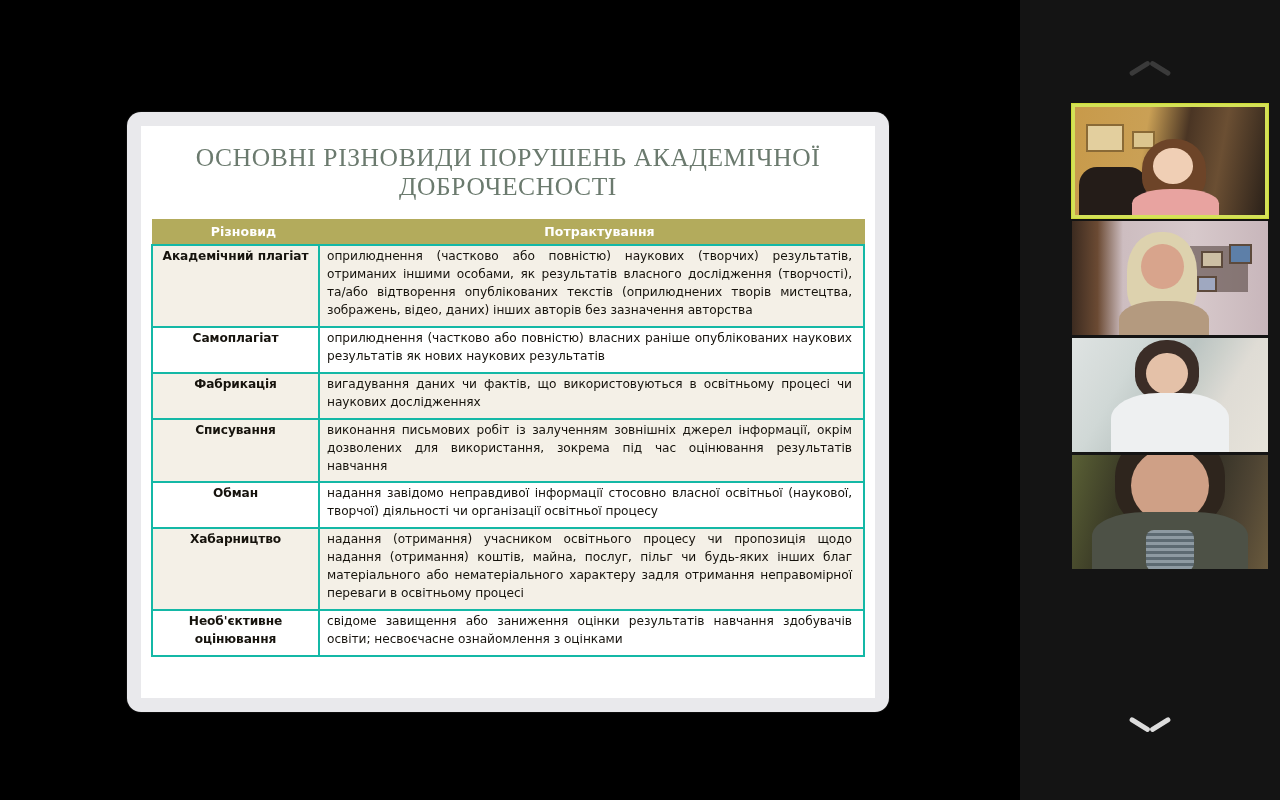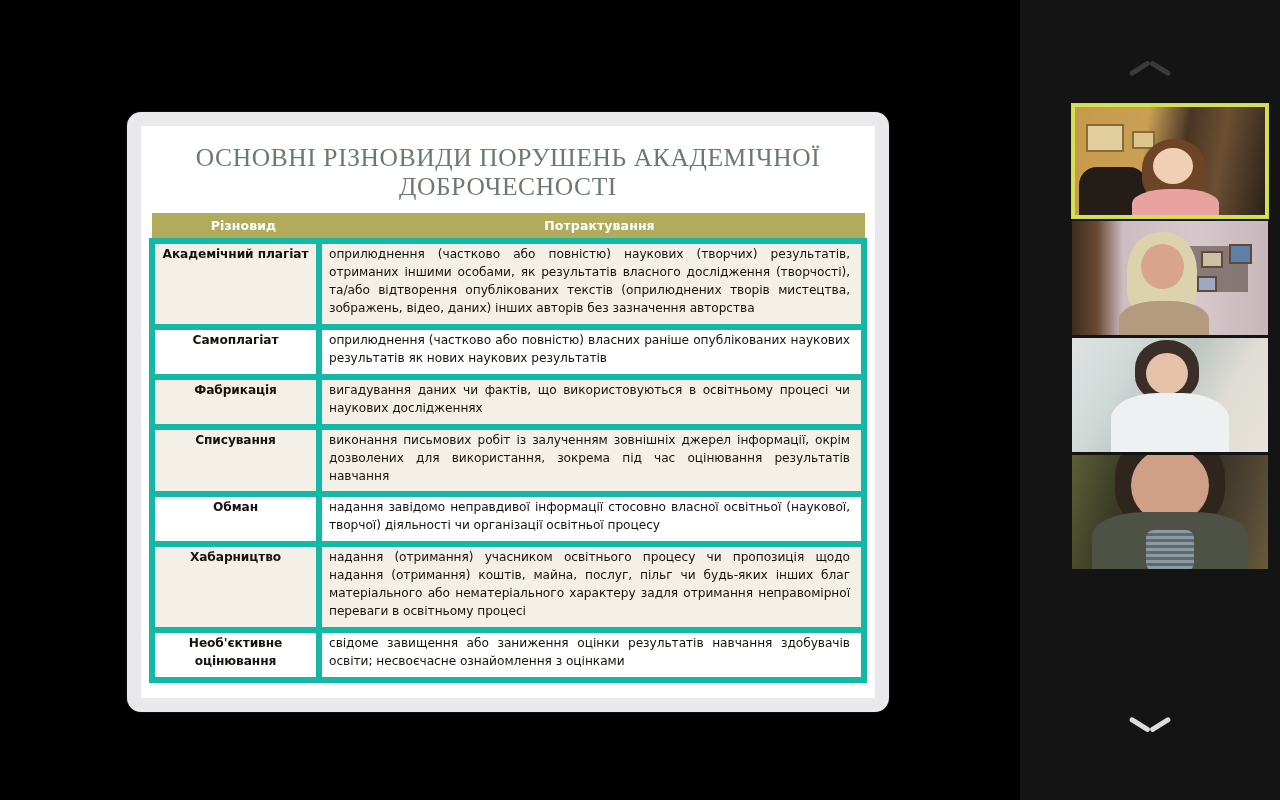--- a/index.html
+++ b/index.html
@@ -33,21 +33,21 @@
   }
 
   
   #slide-title {
     text-align: center;
     font-family: "Liberation Serif", "DejaVu Serif", serif;
     font-size: 25.5px;
     letter-spacing: 0.6px;
     color: #6b7a6e;
     line-height: 1.14;
-    padding: 17px 26px 12px 26px;
+    padding: 17px 26px 18px 26px;
     white-space: pre-line;
   }
 
   
   #vio-table {
     width: 712px;
     margin: 0 auto;
     border-collapse: collapse;
     table-layout: fixed;
     font-family: "DejaVu Sans", "Liberation Sans", sans-serif;
@@ -60,21 +60,21 @@
     color: #ffffff;
     font-size: 12.5px;
     font-weight: 700;
     padding: 4px 0 5px 16px;
     text-align: center;
     letter-spacing: 0.1px;
     border: 1px solid #b3ab5c;
   }
 
   #vio-table td {
-    border: 6px solid #14b8a6;
+    border: 2px solid #14b8a6;
     vertical-align: top;
     font-size: 12.2px;
     line-height: 1.47;
     color: #16130d;
   }
   td.kind {
     text-align: center;
     font-weight: 700;
     padding: 2px 4px 6px 4px;
     letter-spacing: -0.1px;

